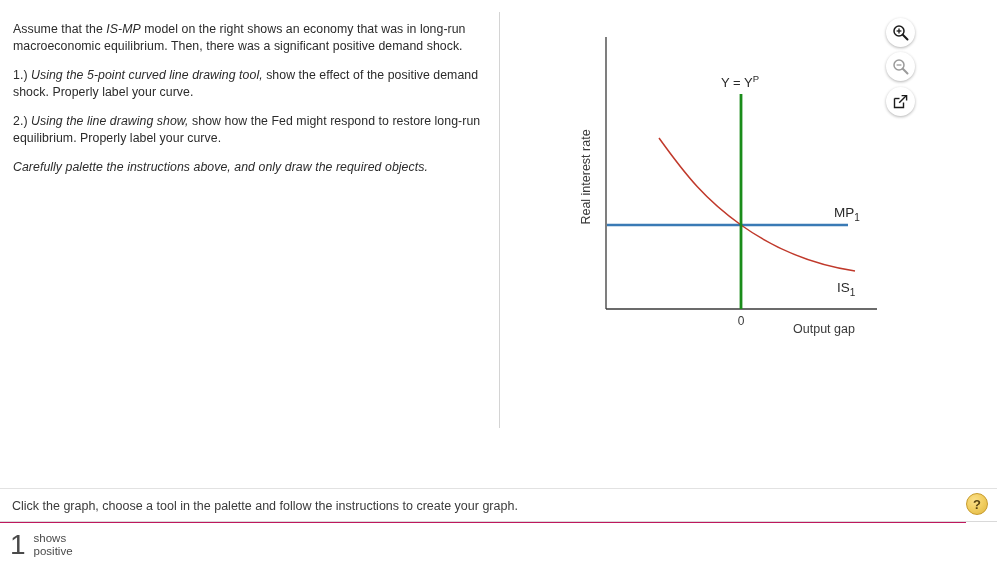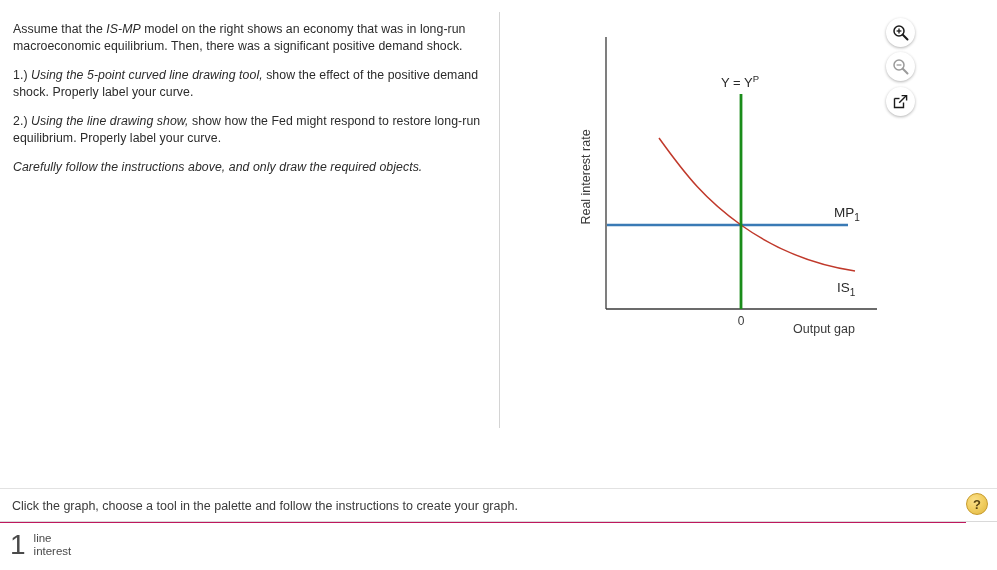--- a/index.html
+++ b/index.html
@@ -187,21 +187,21 @@
 
   <div id="work-area">
 
     <div id="question-pane">
       <p class="q-para"><span>Assume that the </span><em>IS-MP</em><span> model on the right shows an economy that was in long-run macroeconomic equilibrium. Then, there was a significant positive demand shock.</span></p>
 
       <p class="q-para"><span>1.) </span><em>Using the 5-point curved line drawing tool,</em><span> show the effect of the positive demand shock. Properly label your curve.</span></p>
 
       <p class="q-para"><span>2.) </span><em>Using the line drawing show,</em><span> show how the Fed might respond to restore long-run equilibrium. Properly label your curve.</span></p>
 
-      <p class="q-para q-last">Carefully follow the instructions above, and only draw the required objects.</p>
+      <p class="q-para q-last">Carefully palette the instructions above, and only draw the required objects.</p>
     </div>
 
     <div id="pane-divider"></div>
 
     <div id="graph-pane">
 
       <svg id="graph-svg" width="497" height="476" viewBox="0 0 497 476">
 
         <text x="-165" y="90" transform="rotate(-90)" font-family="Liberation Sans, sans-serif" font-size="12.5" fill="#3a3a3a" text-anchor="middle">Real interest rate</text>
 
@@ -258,21 +258,21 @@
     <div id="status-text">Click the graph, choose a tool in the palette and follow the instructions to create your graph.</div>
   </div>
 
   <div id="help-button">?</div>
 
   <div id="action-bar">
 
     <div id="parts-remaining">
       <div id="parts-count">1</div>
       <div id="parts-label">
-        <div>line</div>
-        <div>interest</div>
+        <div>shows</div>
+        <div>positive</div>
       </div>
     </div>
 
   </div>
 
   <div id="bottom-edge"></div>
 </div>
 
 </body></html>

